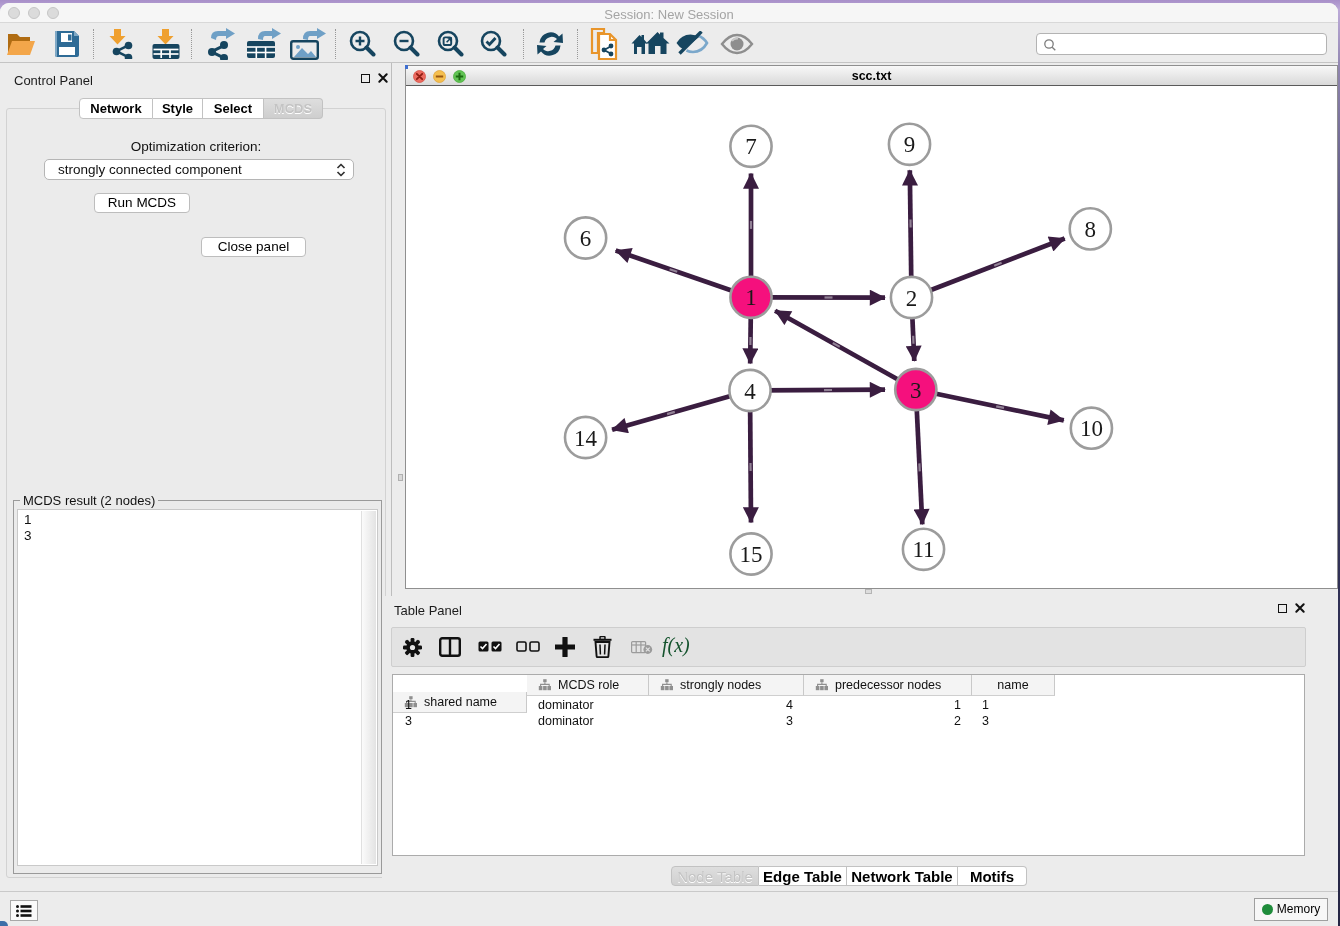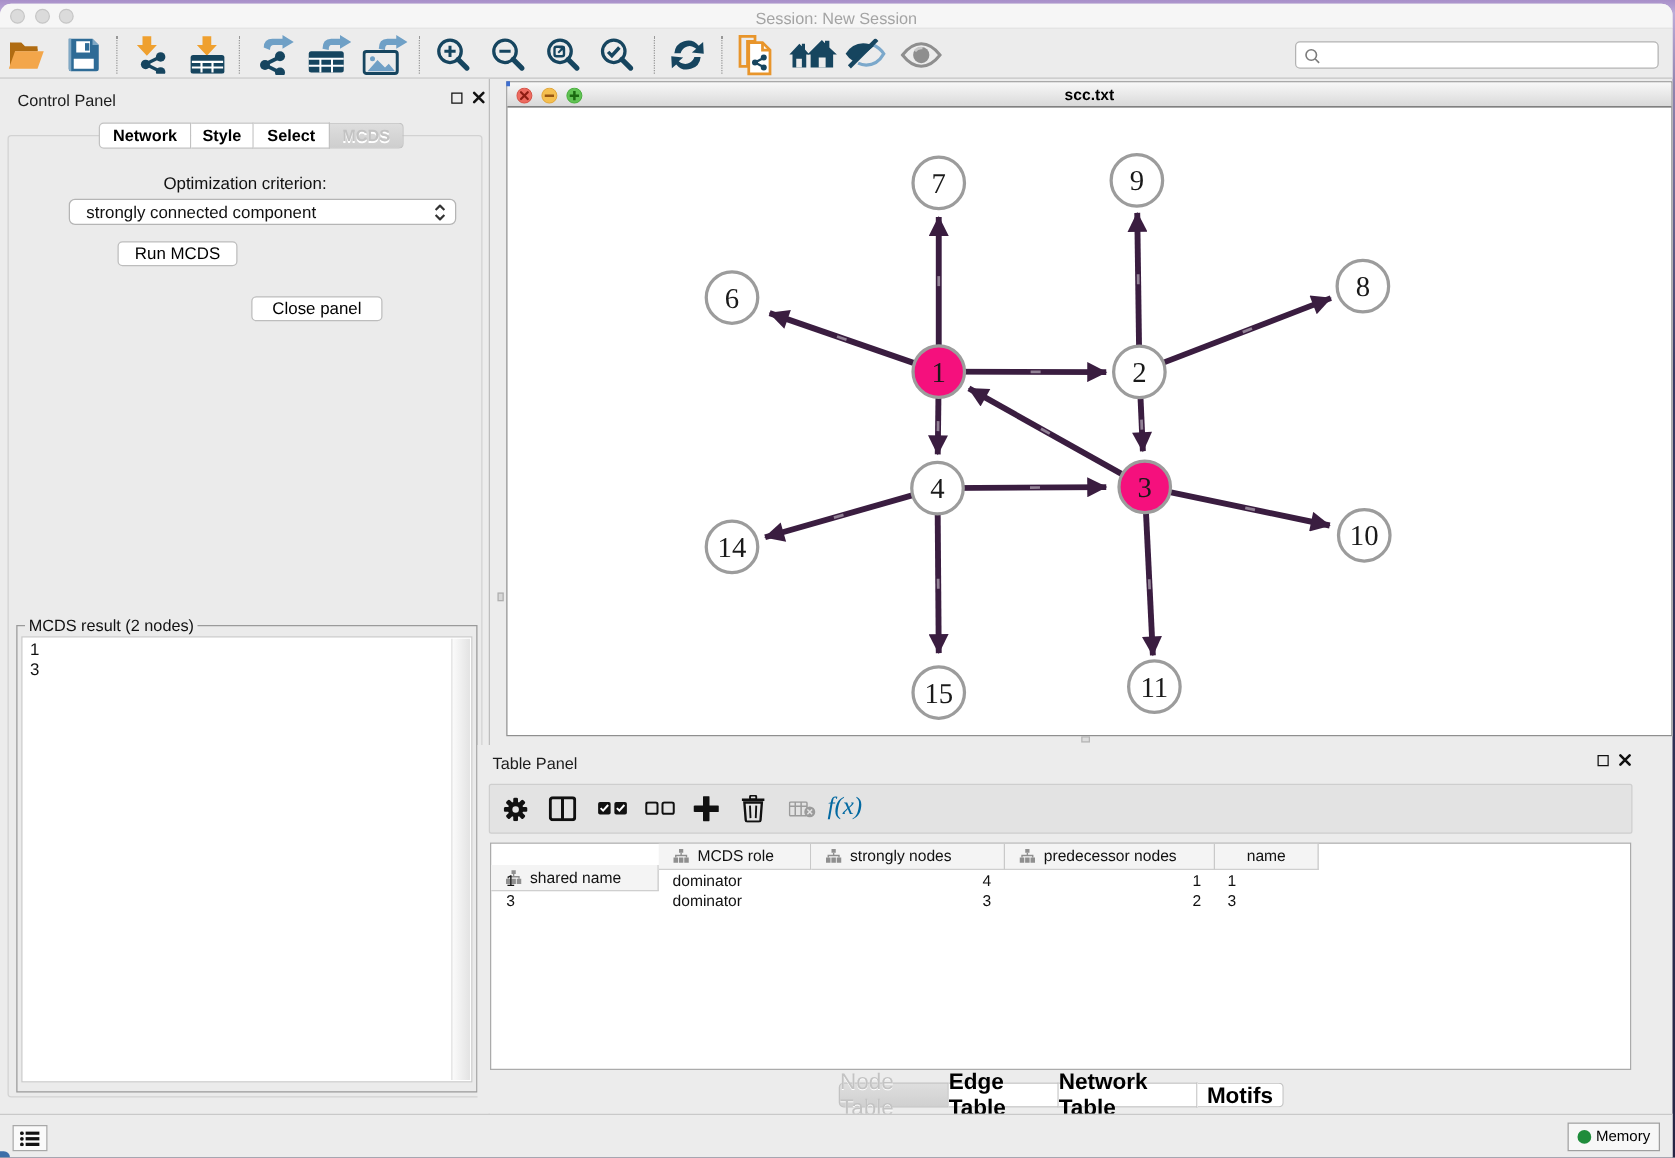--- a/index.html
+++ b/index.html
@@ -178,21 +178,21 @@
 
   <div class="abs" style="left:79px;top:35px;height:21px;display:flex;font-size:13px;font-weight:bold;">
     <div style="width:74px;background:#fff;border:1px solid #c2c2c2;border-radius:4px 0 0 4px;display:flex;align-items:center;justify-content:center;box-sizing:border-box;">Network</div>
     <div style="width:50px;background:#fff;border:1px solid #c2c2c2;border-left:none;display:flex;align-items:center;justify-content:center;box-sizing:border-box;">Style</div>
     <div style="width:61px;background:#fff;border:1px solid #c2c2c2;border-left:none;display:flex;align-items:center;justify-content:center;box-sizing:border-box;">Select</div>
     <div style="width:59px;background:linear-gradient(#dedede,#cecece);border:1px solid #c2c2c2;border-left:none;border-radius:0 4px 4px 0;display:flex;align-items:center;justify-content:center;box-sizing:border-box;color:#c3c3c3;text-shadow:0 1px 0 #fff;">MCDS</div>
   </div>
 
   <div class="abs" style="left:0;top:76px;width:392px;text-align:center;font-size:13.5px;color:#111;">Optimization criterion:</div>
 
-  <div class="abs" style="left:55px;top:96px;width:310px;height:21px;background:#fff;border:1px solid #b5b5b5;border-radius:5px;box-sizing:border-box;">
+  <div class="abs" style="left:44px;top:96px;width:310px;height:21px;background:#fff;border:1px solid #b5b5b5;border-radius:5px;box-sizing:border-box;">
     <div class="abs" style="left:13px;top:2px;font-size:13.5px;color:#111;">strongly connected component</div>
     <svg class="abs" style="right:6px;top:3px;" width="12" height="14" viewBox="0 0 12 14">
         <path d="M2.5 5 L6 1.5 L9.5 5" fill="none" stroke="#333" stroke-width="1.7" stroke-linejoin="round"></path>
         <path d="M2.5 9 L6 12.5 L9.5 9" fill="none" stroke="#333" stroke-width="1.7" stroke-linejoin="round"></path>
       </svg>
   </div>
 
   <div class="abs" style="left:94px;top:130px;width:96px;height:20px;background:#fff;border:1px solid #bdbdbd;border-radius:4px;box-sizing:border-box;text-align:center;font-size:13.5px;line-height:18px;">Run MCDS</div>
   <div class="abs" style="left:201px;top:130px;width:105px;height:20px;background:#fff;border:1px solid #bdbdbd;border-radius:4px;box-sizing:border-box;text-align:center;font-size:13.5px;line-height:18px;margin-top:44px;">Close panel</div>
 
@@ -345,21 +345,21 @@
 
     <svg class="abs" style="left:249px;top:45px;" width="22" height="13" viewBox="0 0 22 13">
       <rect x="0.6" y="0.6" width="14" height="11" rx="1" fill="none" stroke="#9b9b9b" stroke-width="1.2"></rect>
       <line x1="0.6" y1="4" x2="14.6" y2="4" stroke="#9b9b9b" stroke-width="1.2"></line>
       <line x1="5.2" y1="0.6" x2="5.2" y2="11.6" stroke="#9b9b9b" stroke-width="1.2"></line>
       <line x1="9.9" y1="0.6" x2="9.9" y2="11.6" stroke="#9b9b9b" stroke-width="1.2"></line>
       <circle cx="16.8" cy="8.5" r="4.4" fill="#9b9b9b"></circle>
       <path d="M14.9 6.6 L18.7 10.4 M18.7 6.6 L14.9 10.4" stroke="#e3e3e3" stroke-width="1.2"></path>
     </svg>
 
-    <div class="abs" style="left:280px;top:38px;width:50px;font-family:'Liberation Serif',serif;font-style:italic;font-size:20px;color:#0369a1;">f(x)</div>
+    <div class="abs" style="left:280px;top:38px;width:50px;font-family:'Liberation Serif',serif;font-style:italic;font-size:20px;color:#14532d;">f(x)</div>
   </div>
 
   <div class="abs" style="left:10px;top:78px;width:913px;height:182px;background:#fff;border:1px solid #ababab;box-sizing:border-box;">
     <div id="thead" style="position:absolute;left:0;top:0;width:911px;height:20px;font-size:12.5px;color:#111;">
       <div class="abs" style="left:0;top:0;width:134px;height:21px;background:#f4f4f4;border-right:1px solid #c9c9c9;border-bottom:1px solid #cfcfcf;box-sizing:border-box;margin-top:17px;">
           <svg style="position:absolute;left:11px;top:4px;" width="14" height="12" viewBox="0 0 14 12">
             <g fill="#8f8f8f">
               <rect x="5.2" y="0.2" width="3.4" height="3"></rect>
               <rect x="0.8" y="7" width="3.6" height="4.2"></rect>
               <rect x="5.1" y="7" width="3.6" height="4.2"></rect>
@@ -414,21 +414,21 @@
       <div class="abs" style="left:411px;top:3px;width:157px;text-align:right;">1</div>
       <div class="abs" style="left:589px;top:3px;">1</div>
       <div class="abs" style="left:12px;top:19px;">3</div>
       <div class="abs" style="left:145px;top:19px;">dominator</div>
       <div class="abs" style="left:256px;top:19px;width:144px;text-align:right;">3</div>
       <div class="abs" style="left:411px;top:19px;width:157px;text-align:right;">2</div>
       <div class="abs" style="left:589px;top:19px;">3</div>
     </div>
   </div>
 
-  <div class="abs" style="left:289px;top:270px;height:20px;display:flex;font-size:18px;">
+  <div class="abs" style="left:289px;top:270px;height:20px;display:flex;font-size:15px;">
     <div style="width:88px;background:linear-gradient(#dedede,#d0d0d0);border:1px solid #c2c2c2;border-radius:4px 0 0 4px;display:flex;align-items:center;justify-content:center;box-sizing:border-box;color:#c3c3c3;text-shadow:0 1px 0 #fff;">Node Table</div>
     <div style="width:88px;background:#fff;border:1px solid #c2c2c2;border-left:none;display:flex;align-items:center;justify-content:center;box-sizing:border-box;font-weight:bold;">Edge Table</div>
     <div style="width:111px;background:#fff;border:1px solid #c2c2c2;border-left:none;display:flex;align-items:center;justify-content:center;box-sizing:border-box;font-weight:bold;">Network Table</div>
     <div style="width:69px;background:#fff;border:1px solid #c2c2c2;border-left:none;border-radius:0 4px 4px 0;display:flex;align-items:center;justify-content:center;box-sizing:border-box;font-weight:bold;">Motifs</div>
   </div>
 </div>
 
 <div id="statusbar" class="abs" style="left:0;top:891px;width:1338px;height:35px;background:#ececec;border-top:1px solid #c9c9c9;box-sizing:border-box;">
   <div class="abs" style="left:10px;top:8px;width:28px;height:21px;background:#fafafa;border:1px solid #a8a8a8;box-sizing:border-box;">
     <svg class="abs" style="left:5px;top:4px;" width="16" height="12" viewBox="0 0 16 12">

